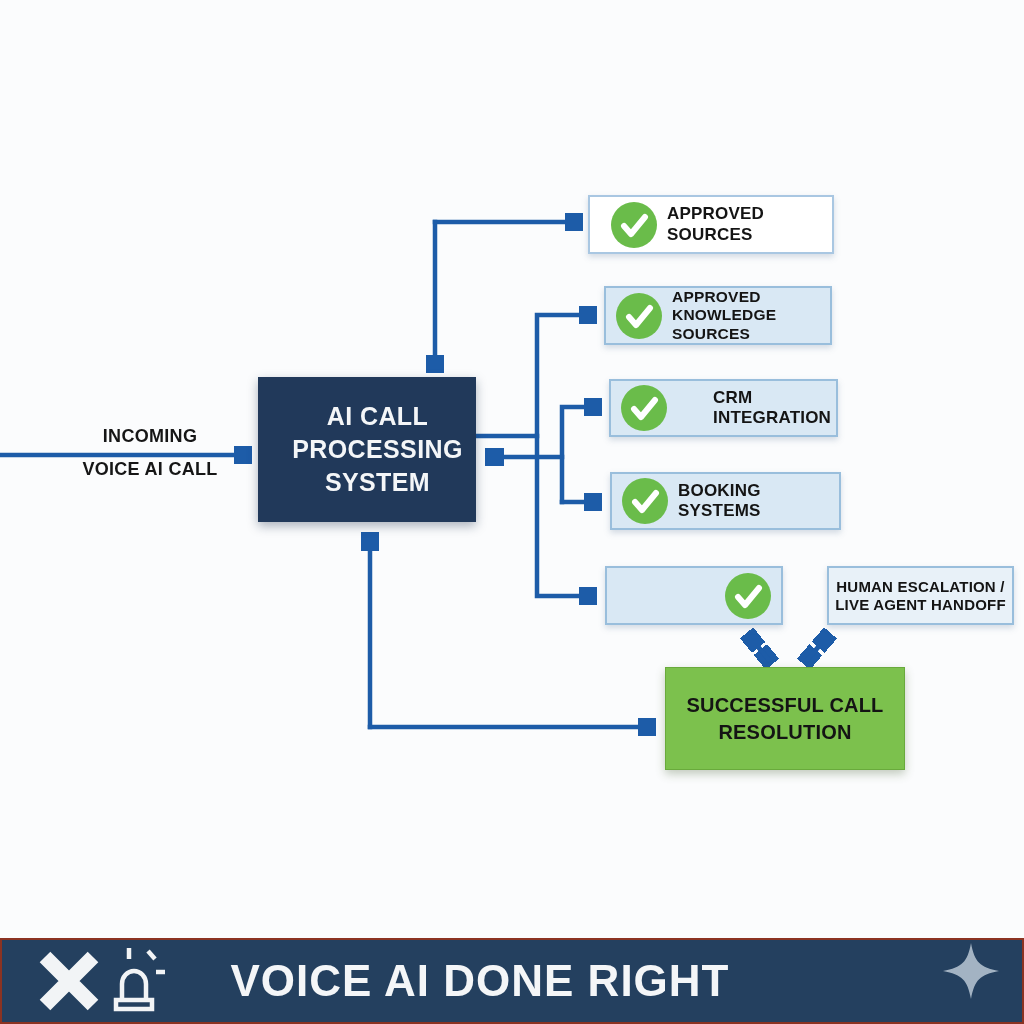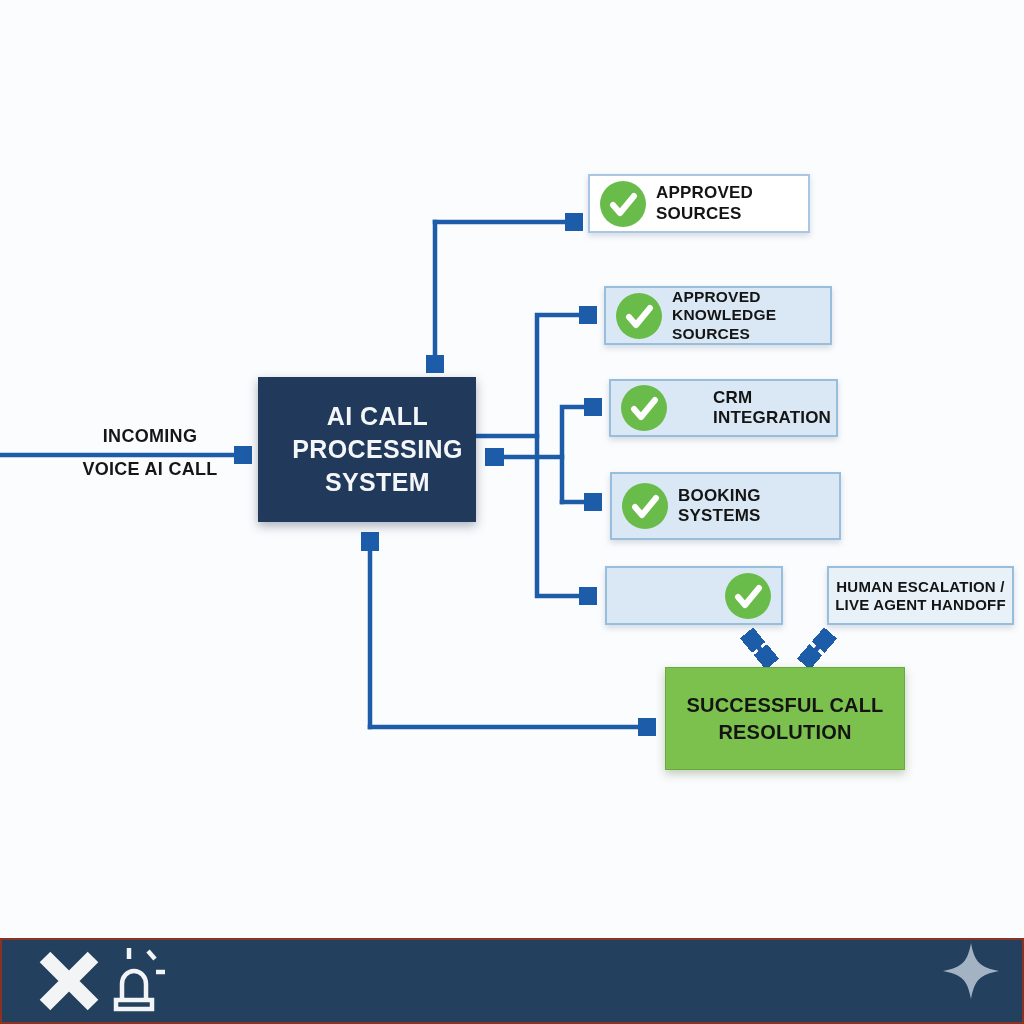--- a/index.html
+++ b/index.html
@@ -29,24 +29,24 @@
 
   .node.green{background:var(--success-green);justify-content:center;text-align:center;
     border:1px solid #69aa3c;box-shadow:0 4px 9px rgba(60,90,40,.3);}
   .node.green .lbl{font-size:20px;line-height:1.35;color:#141414;}
 
   .check{flex:0 0 auto;width:46px;height:46px;margin:0 10px 0 10px;}
   .lbl.s17{font-size:17px;}
   .lbl.s16{font-size:15.5px;}
   .lbl.s15{font-size:15px;}
 
-  #node-approved-sources{left:588px;top:174px;width:222px;height:59px;}
+  #node-approved-sources{left:588px;top:195px;width:246px;height:59px;padding-left:11px;}
   #node-approved-knowledge{left:604px;top:286px;width:228px;height:59px;}
   #node-crm{left:609px;top:379px;width:229px;height:58px;gap:36px;}
-  #node-booking{left:610px;top:472px;width:231px;height:68px;}
+  #node-booking{left:610px;top:472px;width:231px;height:58px;}
   #node-performance{left:605px;top:566px;width:178px;height:59px;}
   #node-human{left:827px;top:566px;width:187px;height:59px;text-align:center;}
   #node-central{left:258px;top:377px;width:218px;height:145px;}
   #node-success{left:665px;top:667px;width:240px;height:103px;}
 
   .incoming-line{position:absolute;left:45px;width:210px;text-align:center;
     font-weight:700;font-size:18px;color:#161616;letter-spacing:.3px;}
   #incoming-1{top:426px;}
   #incoming-2{top:459px;}
 
@@ -167,20 +167,21 @@
       <svg width="64" height="74" viewBox="-32 -40 64 74">
         <g stroke="#f2f4f6" stroke-width="4.5" fill="none" stroke-linecap="butt">
           <path d="M -12,16 L -12,0 A 12,13 0 0 1 12,0 L 12,16"></path>
           <path d="M -18,16 L 18,16 L 18,25 L -18,25 Z"></path>
           <path d="M -5,-36 L -5,-25"></path>
           <path d="M 14,-33 L 21,-25"></path>
           <path d="M 22,-12 L 31,-12"></path>
         </g>
       </svg>
     </span>
+    <div class="banner-title">VOICE AI DONE RIGHT</div>
     <span class="banner-icon" id="icon-sparkle">
       <svg width="62" height="62" viewBox="-31 -31 62 62">
         <path d="M 0,-28 C 3.5,-9 9,-3.5 28,0 C 9,3.5 3.5,9 0,28 C -3.5,9 -9,3.5 -28,0 C -9,-3.5 -3.5,-9 0,-28 Z" fill="#a3b3c3"></path>
       </svg>
     </span>
   </div>
 
 </div>
 
 </body></html>

